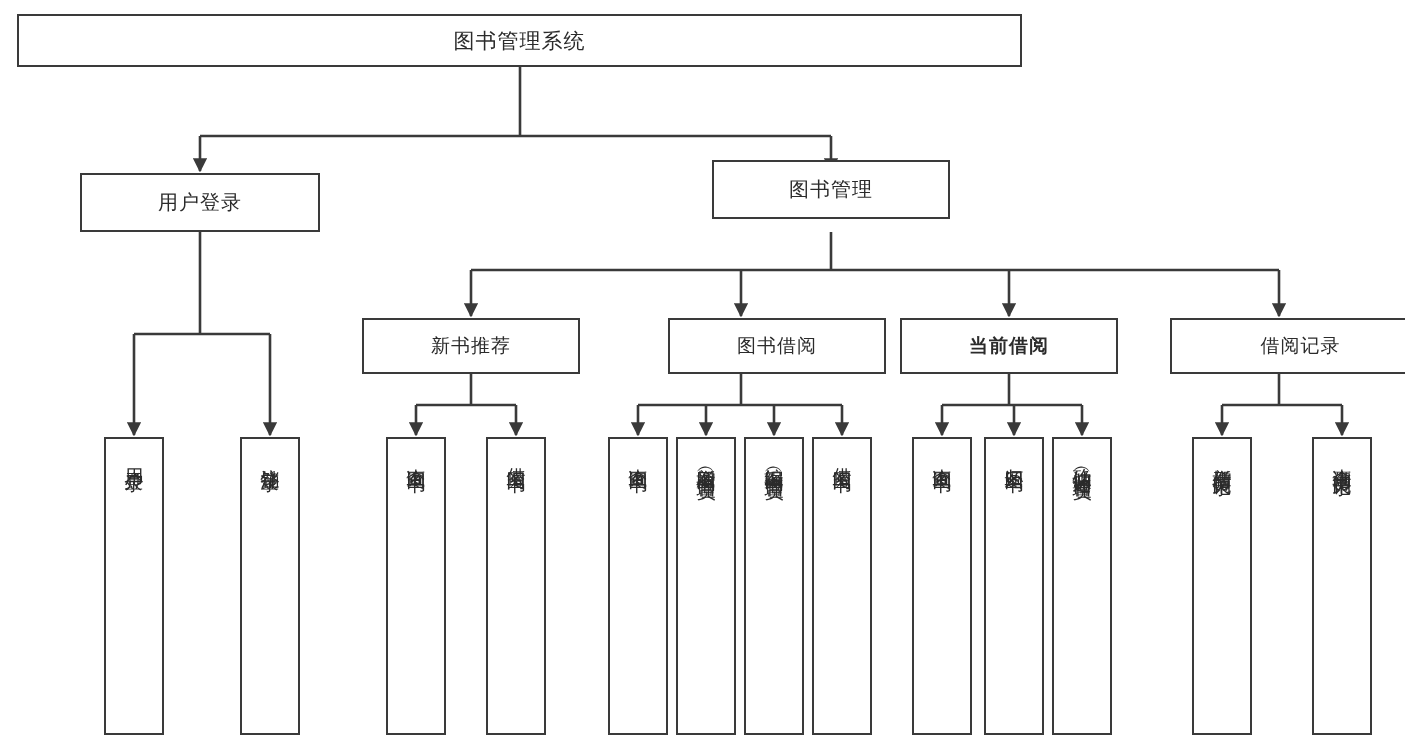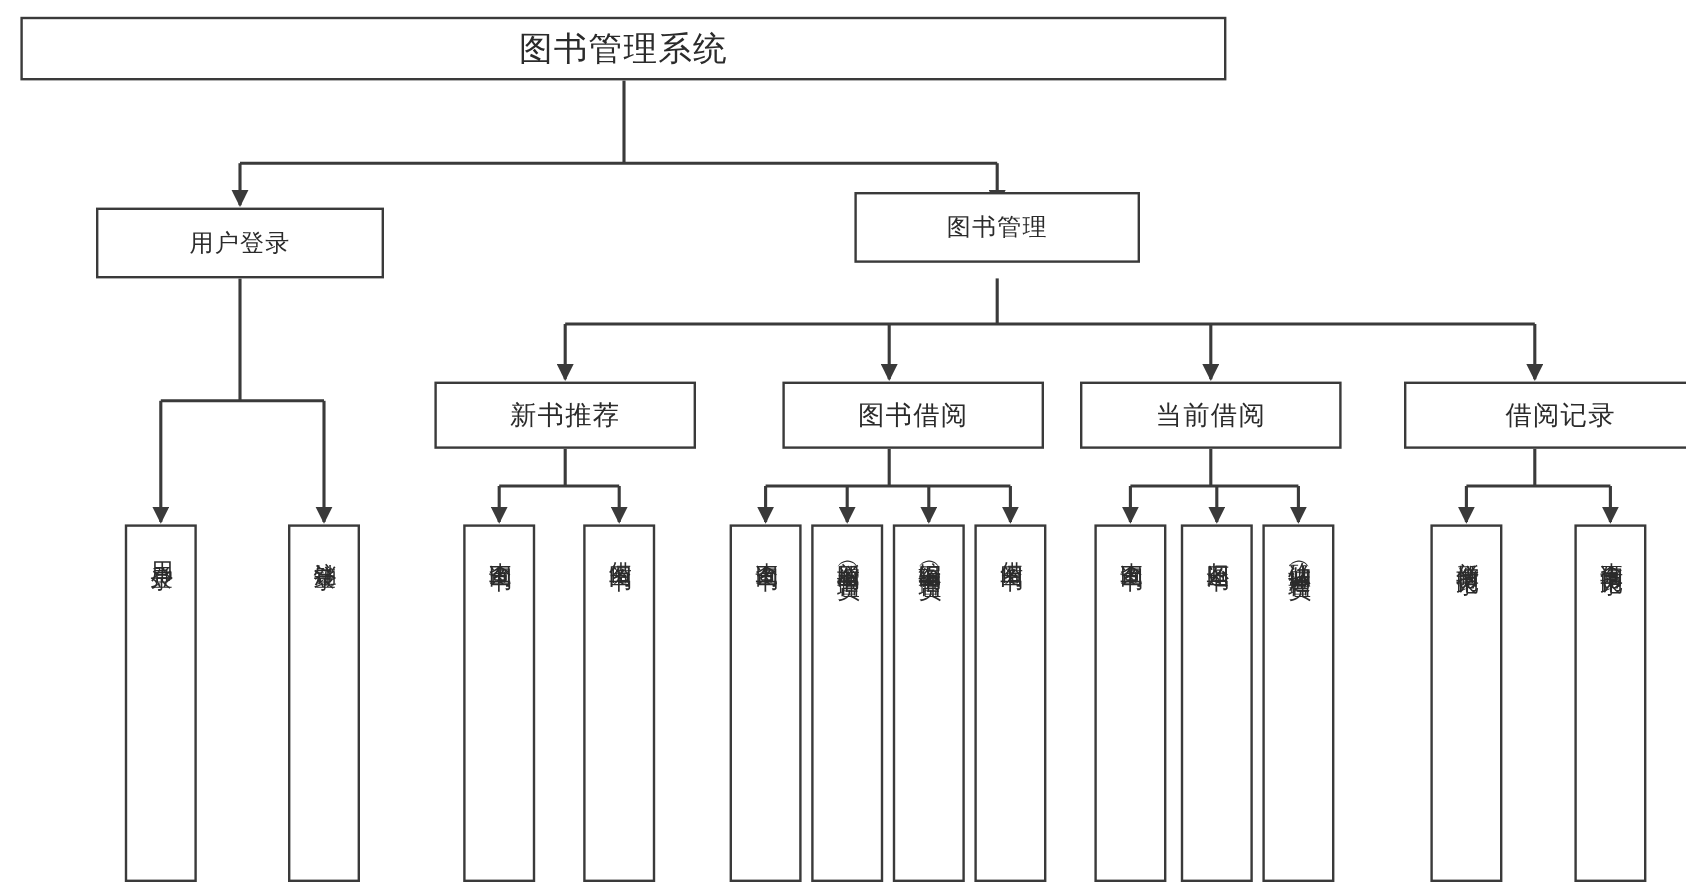--- a/index.html
+++ b/index.html
@@ -31,27 +31,27 @@
     box-sizing: border-box;
     background: #ffffff;
     border: 2px solid #3a3a3a;
     display: flex;
     align-items: center;
     justify-content: center;
     color: #2b2b2b;
     z-index: 2;
   }
   .node.root {
-    font-size: 28px;
+    font-size: 21px;
   }
   .node.level2 {
     font-size: 20px;
   }
   .node.level3 {
-    font-size: 22px;
+    font-size: 19px;
   }
   .node.leaf {
     font-size: 19px;
     align-items: flex-start;
     padding-top: 14px;
     line-height: 1.16;
   }
   .vtext {
     writing-mode: vertical-rl;
     text-orientation: upright;
@@ -134,24 +134,24 @@
   <div class="node level2" style="left:80px;top:173px;width:240px;height:59px;">
     <span class="htext">用户登录</span>
   </div>
   <div class="node level2" style="left:712px;top:160px;width:238px;height:59px;">
     <span class="htext">图书管理</span>
   </div>
 
   <div class="node level3" style="left:362px;top:318px;width:218px;height:56px;">
     <span class="htext">新书推荐</span>
   </div>
-  <div class="node level3" style="left:652px;top:318px;width:218px;height:56px;">
+  <div class="node level3" style="left:668px;top:318px;width:218px;height:56px;">
     <span class="htext">图书借阅</span>
   </div>
-  <div class="node level3" style="left:900px;top:318px;width:218px;height:56px;">
+  <div class="node level3" style="left:900px;top:318px;width:218px;height:56px;font-weight:bold;">
     <span class="htext">当前借阅</span>
   </div>
   <div class="node level3" style="left:1170px;top:318px;width:261px;height:56px;">
     <span class="htext">借阅记录</span>
   </div>
 
   <div class="node leaf" style="left:104px;top:437px;width:60px;height:298px;">
     <span class="vtext">用户登录</span>
   </div>
   <div class="node leaf" style="left:240px;top:437px;width:60px;height:298px;">

